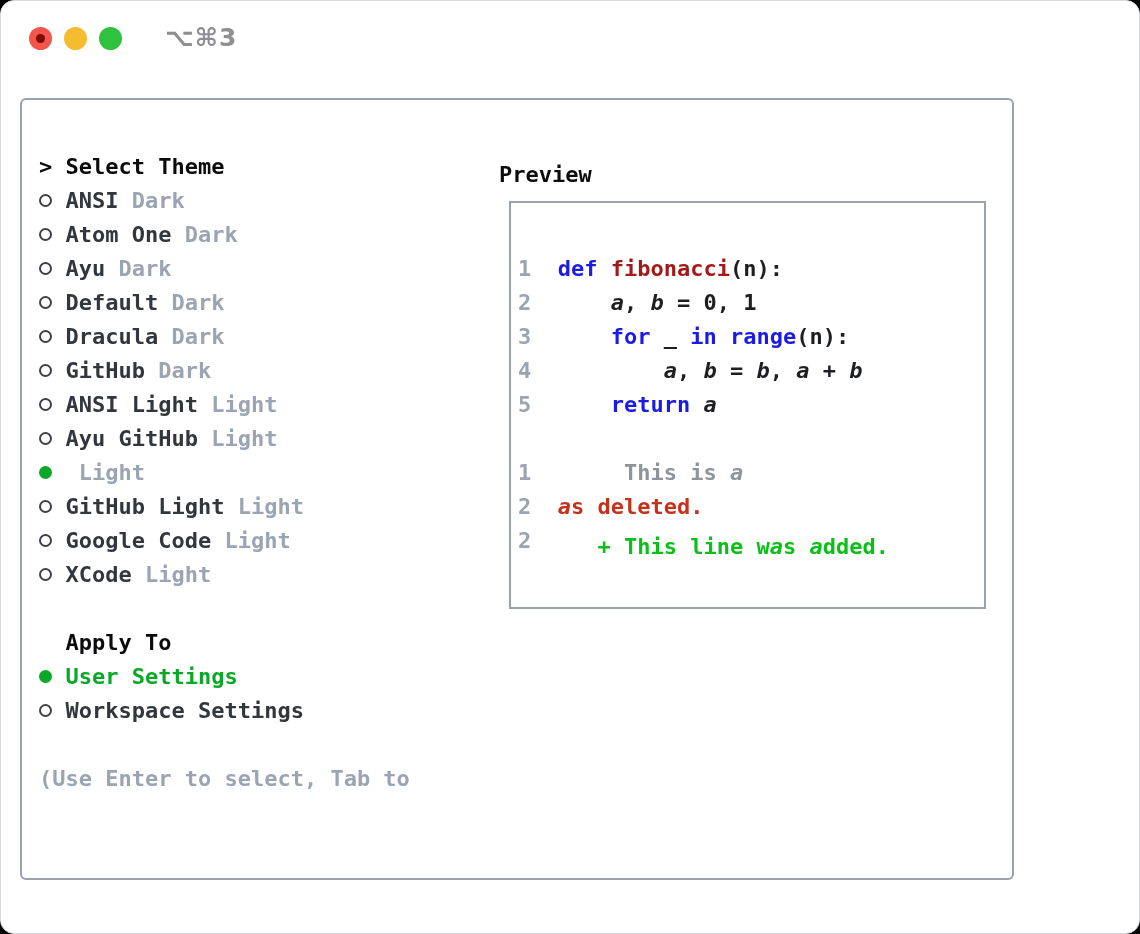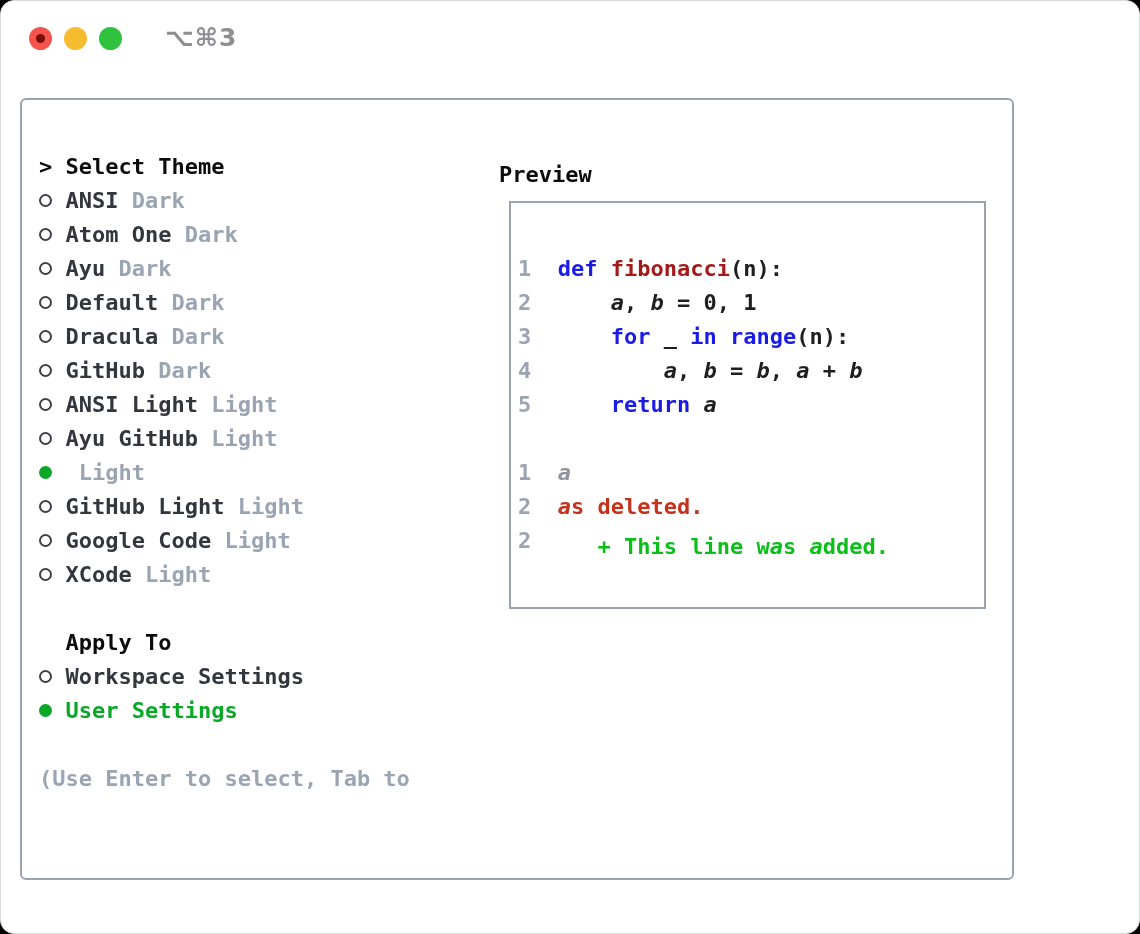--- a/index.html
+++ b/index.html
@@ -90,34 +90,34 @@
         <div class="row"><span class="bullet"><span class="circle"></span></span><span class="item-name">GitHub Light</span><span class="item-tag">Light</span></div>
         <div class="row"><span class="bullet"><span class="circle"></span></span><span class="item-name">Google Code</span><span class="item-tag">Light</span></div>
         <div class="row"><span class="bullet"><span class="circle"></span></span><span class="item-name">XCode</span><span class="item-tag">Light</span></div>
       </div>
     <div class="row"></div>
     <div class="row">
       <span class="prefix-cell"></span>
       <span class="item-name" style="color:var(--headerText)">Apply To</span>
     </div>
     <div>
+        <div class="row"><span class="bullet"><span class="circle on"></span></span><span class="item-name on">User Settings</span></div>
         <div class="row"><span class="bullet"><span class="circle"></span></span><span class="item-name">Workspace Settings</span></div>
-        <div class="row"><span class="bullet"><span class="circle on"></span></span><span class="item-name on">User Settings</span></div>
       </div>
     <div class="row"></div>
     <div class="row help-row">(Use Enter to select, Tab to</div>
   </div>
 
   <div class="preview-label row bold">Preview</div>
   <div class="preview-box"></div>
   <div class="code-col">
       <div class="row"><span class="lnum">1</span><span class="c-keyword">def</span><span class="c-code"> </span><span class="c-function">fibonacci</span><span class="c-code">(n):</span></div>
       <div class="row"><span class="lnum">2</span><span class="c-code">    </span><span class="c-code it">a</span><span class="c-code">, </span><span class="c-code it">b</span><span class="c-code"> = 0, 1</span></div>
       <div class="row"><span class="lnum">3</span><span class="c-code">    </span><span class="c-keyword">for</span><span class="c-code"> _ </span><span class="c-keyword">in</span><span class="c-code"> </span><span class="c-keyword">range</span><span class="c-code">(n):</span></div>
       <div class="row"><span class="lnum">4</span><span class="c-code">        </span><span class="c-code it">a</span><span class="c-code">, </span><span class="c-code it">b</span><span class="c-code"> = </span><span class="c-code it">b</span><span class="c-code">, </span><span class="c-code it">a</span><span class="c-code"> + </span><span class="c-code it">b</span></div>
       <div class="row"><span class="lnum">5</span><span class="c-code">    </span><span class="c-keyword">return</span><span class="c-code"> </span><span class="c-code it">a</span></div>
       <div class="row"><span class="lnum"></span></div>
-      <div class="row"><span class="lnum">1</span><span class="c-context it">a</span></div>
+      <div class="row"><span class="lnum">1</span><span class="c-context">     This is </span><span class="c-context it">a</span></div>
       <div class="row"><span class="lnum">2</span><span class="c-deleted it">a</span><span class="c-deleted">s deleted.</span></div>
       <div class="row"><span class="lnum">2</span><span class="c-added">   + This line w</span><span class="c-added it">a</span><span class="c-added">s </span><span class="c-added it">a</span><span class="c-added">dded.</span></div>
     </div>
 
 </div>
 
 </body></html>

